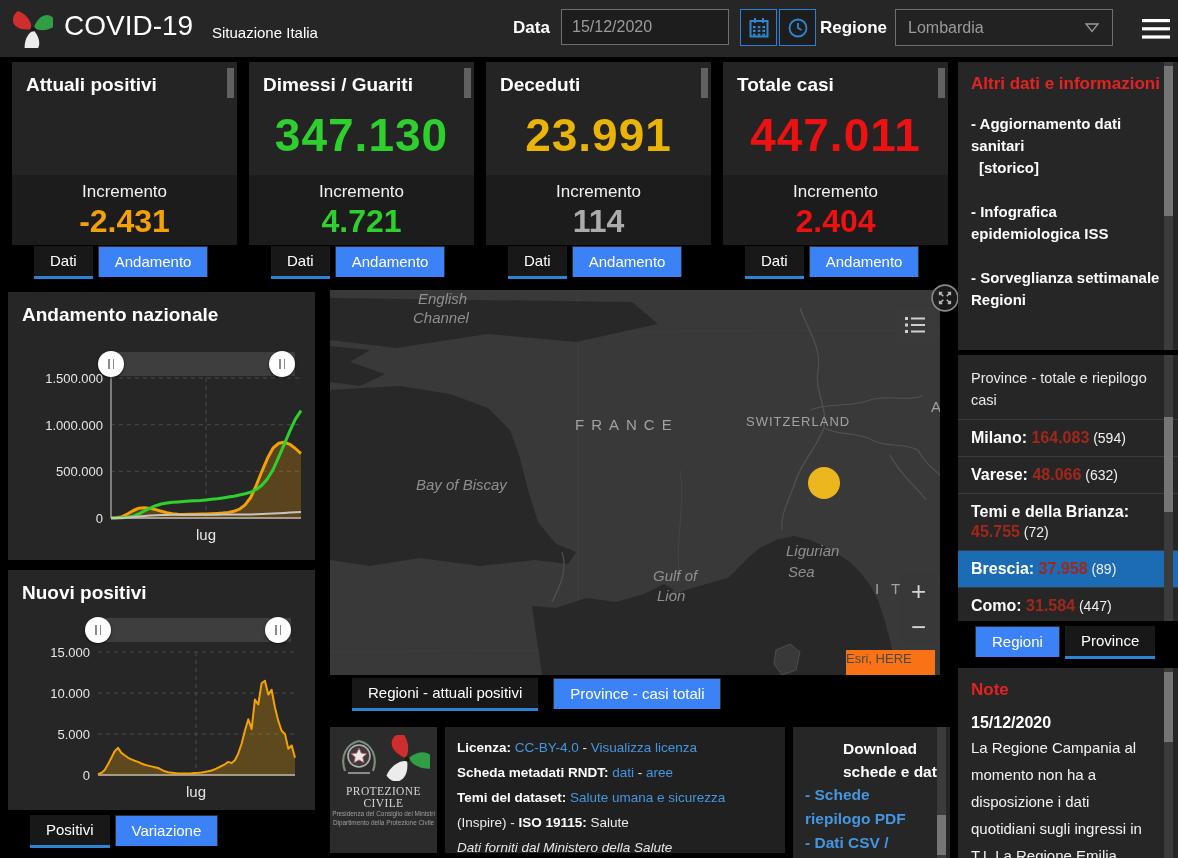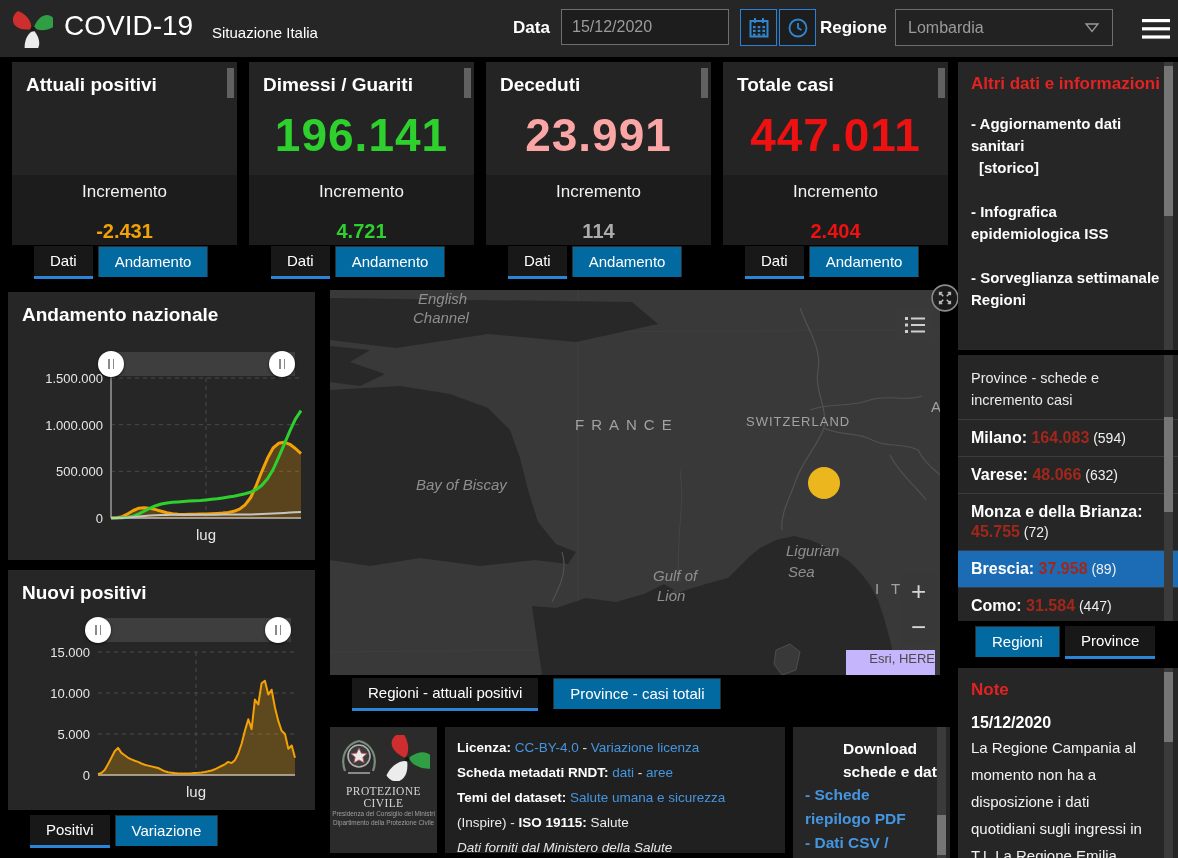--- a/index.html
+++ b/index.html
@@ -23,24 +23,24 @@
   #menu-btn{position:absolute;left:1141px;top:17px;width:30px;height:24px;cursor:pointer;}
   
   #cards{position:absolute;left:8px;top:62px;width:944px;display:flex;gap:12px;justify-content:center;}
   .card-wrap{width:225px;}
   .card{position:relative;width:225px;height:183px;background:#242424;}
   .card-title{padding:12px 0 0 14px;font-size:19px;font-weight:bold;color:#fff;}
   .card-scroll{position:absolute;right:3px;top:6px;width:7px;height:30px;background:#616161;}
   .card-value{text-align:center;font-size:46px;font-weight:bold;margin-top:12px;letter-spacing:1px;}
   .card-inc{position:absolute;left:0;bottom:0;width:100%;height:70px;background:#1c1c1c;text-align:center;}
   .inc-label{font-size:17px;color:#f2f2f2;padding-top:7px;}
-  .inc-value{font-size:20px;font-weight:bold;margin-top:18px;}
+  .inc-value{font-size:32px;font-weight:bold;margin-top:1px;}
   .card-tabs{display:flex;margin:1px 0 0 22px;}
   
-  .tab{height:30px;line-height:30px;padding:0 16px;font-size:15px;color:#fff;background:#0369a1;
+  .tab{height:30px;line-height:30px;padding:0 16px;font-size:15px;color:#fff;background:#3b82f6;
        border:1px solid #2e2e2e;border-bottom:none;margin-right:5px;cursor:pointer;white-space:nowrap;}
   .tab.active{background:#181818;border:none;border-bottom:3px solid #2b84d6;}
   
   .panel{position:absolute;background:#262626;}
   #panel-andamento{left:8px;top:292px;width:307px;height:268px;}
   #panel-nuovi{left:8px;top:570px;width:307px;height:240px;}
   .panel-title{padding:12px 0 0 14px;font-size:19px;font-weight:bold;color:#fff;}
   .slider-track{position:absolute;height:24px;background:#3e3e3e;}
   .slider-handle{position:absolute;width:26px;height:26px;border-radius:50%;background:#fff;
       box-shadow:0 1px 3px rgba(0,0,0,.6);cursor:ew-resize;display:flex;align-items:center;justify-content:center;gap:3px;}
@@ -50,22 +50,22 @@
   
   #map{position:absolute;left:330px;top:290px;width:610px;height:385px;background:#282828;overflow:hidden;cursor:grab;}
   .maplabel{position:absolute;white-space:nowrap;}
   .maplabel.sea{font-style:italic;color:#8f8f8f;font-size:15px;}
   .maplabel.country{color:#a2a2a2;font-size:15px;}
   #legend-btn{position:absolute;left:566px;top:18px;width:38px;height:34px;background:#3a3a3a;
       display:flex;align-items:center;justify-content:center;cursor:pointer;}
   #zoom-ctrl{position:absolute;left:570px;top:283px;width:37px;height:72px;background:#383838;}
   .zoom-btn{width:37px;height:36px;display:flex;align-items:center;justify-content:center;
       font-size:26px;color:#d5d5d5;cursor:pointer;}
-  #map-attr{position:absolute;left:516px;top:360px;width:89px;height:28px;background:#c4b5fd;
-      color:#4a4a4a;font-size:13px;text-align:right;line-height:18px;}
+  #map-attr{position:absolute;left:516px;top:360px;width:89px;height:28px;background:#f97316;
+      color:#4a4a4a;font-size:13px;text-align:left;line-height:18px;}
   #fullscreen-btn{position:absolute;left:931px;top:284px;width:28px;height:28px;cursor:pointer;}
   #map-tabs{position:absolute;left:352px;top:678px;display:flex;}
   #map-tabs .tab{margin-right:15px;}
   
   #footer-logo{position:absolute;left:330px;top:727px;width:107px;height:126px;background:#2b2b2b;
       text-align:center;overflow:hidden;}
   #footer-logo .lg-row{display:flex;justify-content:center;gap:4px;padding-top:8px;}
   #pc-name{font-family:"Liberation Serif",serif;font-size:11.5px;letter-spacing:.4px;color:#d6d6d6;margin-top:4px;}
   .pc-sub{font-size:6.4px;color:#9f9f9f;line-height:9px;}
   #license{position:absolute;left:445px;top:727px;width:340px;height:126px;background:#202020;
@@ -172,36 +172,36 @@
         </div>
         <div class="card-tabs">
           <div class="tab active">Dati</div>
           <div class="tab">Andamento</div>
         </div>
       </div>
       <div class="card-wrap">
         <div class="card">
           <div class="card-title">Dimessi / Guariti</div>
           <div class="card-scroll"></div>
-          <div class="card-value" style="color: rgb(46, 208, 46);">196.141</div>
+          <div class="card-value" style="color: rgb(46, 208, 46);">347.130</div>
           <div class="card-inc">
             <div class="inc-label">Incremento</div>
             <div class="inc-value" style="color: rgb(46, 208, 46);">4.721</div>
           </div>
         </div>
         <div class="card-tabs">
           <div class="tab active">Dati</div>
           <div class="tab">Andamento</div>
         </div>
       </div>
       <div class="card-wrap">
         <div class="card">
           <div class="card-title">Deceduti</div>
           <div class="card-scroll"></div>
-          <div class="card-value" style="color: #fca5a5;">23.991</div>
+          <div class="card-value" style="color: #eab308;">23.991</div>
           <div class="card-inc">
             <div class="inc-label">Incremento</div>
             <div class="inc-value" style="color: rgb(171, 171, 171);">114</div>
           </div>
         </div>
         <div class="card-tabs">
           <div class="tab active">Dati</div>
           <div class="tab">Andamento</div>
         </div>
       </div>
@@ -358,21 +358,21 @@
         </g>
       </svg>
     </div>
     <div id="pc-name">PROTEZIONE CIVILE</div>
     <div class="pc-sub">Presidenza del Consiglio dei Ministri</div>
     <div class="pc-sub">Dipartimento della Protezione Civile</div>
   </div>
 
   <div id="license">
     <div>
-        <div class="lic-line"><span class="seg-bold">Licenza: </span><span class="seg-link">CC-BY-4.0</span><span class="seg-plain"> - </span><span class="seg-link">Variazione licenza</span></div>
+        <div class="lic-line"><span class="seg-bold">Licenza: </span><span class="seg-link">CC-BY-4.0</span><span class="seg-plain"> - </span><span class="seg-link">Visualizza licenza</span></div>
         <div class="lic-line"><span class="seg-bold">Scheda metadati RNDT: </span><span class="seg-link">dati</span><span class="seg-plain"> - </span><span class="seg-link">aree</span></div>
         <div class="lic-line"><span class="seg-bold">Temi del dataset: </span><span class="seg-link">Salute umana e sicurezza</span></div>
         <div class="lic-line"><span class="seg-plain">(Inspire) - </span><span class="seg-bold">ISO 19115: </span><span class="seg-plain">Salute</span></div>
         <div class="lic-line"><span class="seg-italic">Dati forniti dal Ministero della Salute</span></div>
       </div>
   </div>
 
   <div id="download">
     <div class="dl-title">Download schede e dati:</div>
     <div>
@@ -395,25 +395,25 @@
         </div>
         <div class="info-link">
           <div class="info-link-line">- Sorveglianza settimanale Regioni</div>
         </div>
       </div>
     <div class="sb-track"></div>
     <div class="sb-thumb" style="top:4px;height:150px;"></div>
   </div>
 
   <div class="side-panel" id="province-panel">
-    <div id="province-title">Province - schede e incremento casi</div>
+    <div id="province-title">Province - totale e riepilogo casi</div>
     <div>
         <div class="prov-row"><span class="prov-name">Milano: </span><span class="prov-value">164.083</span><span class="prov-delta"> (594)</span></div>
         <div class="prov-row"><span class="prov-name">Varese: </span><span class="prov-value">48.066</span><span class="prov-delta"> (632)</span></div>
-        <div class="prov-row"><span class="prov-name">Monza e della Brianza: </span><span class="prov-value">45.755</span><span class="prov-delta"> (72)</span></div>
+        <div class="prov-row"><span class="prov-name">Temi e della Brianza: </span><span class="prov-value">45.755</span><span class="prov-delta"> (72)</span></div>
         <div class="prov-row selected"><span class="prov-name">Brescia: </span><span class="prov-value">37.958</span><span class="prov-delta"> (89)</span></div>
         <div class="prov-row"><span class="prov-name">Como: </span><span class="prov-value">31.584</span><span class="prov-delta"> (447)</span></div>
       </div>
     <div class="sb-track"></div>
     <div class="sb-thumb" style="top:62px;height:95px;"></div>
   </div>
   <div id="side-tabs">
       <div class="tab">Regioni</div>
       <div class="tab active">Province</div>
     </div>

